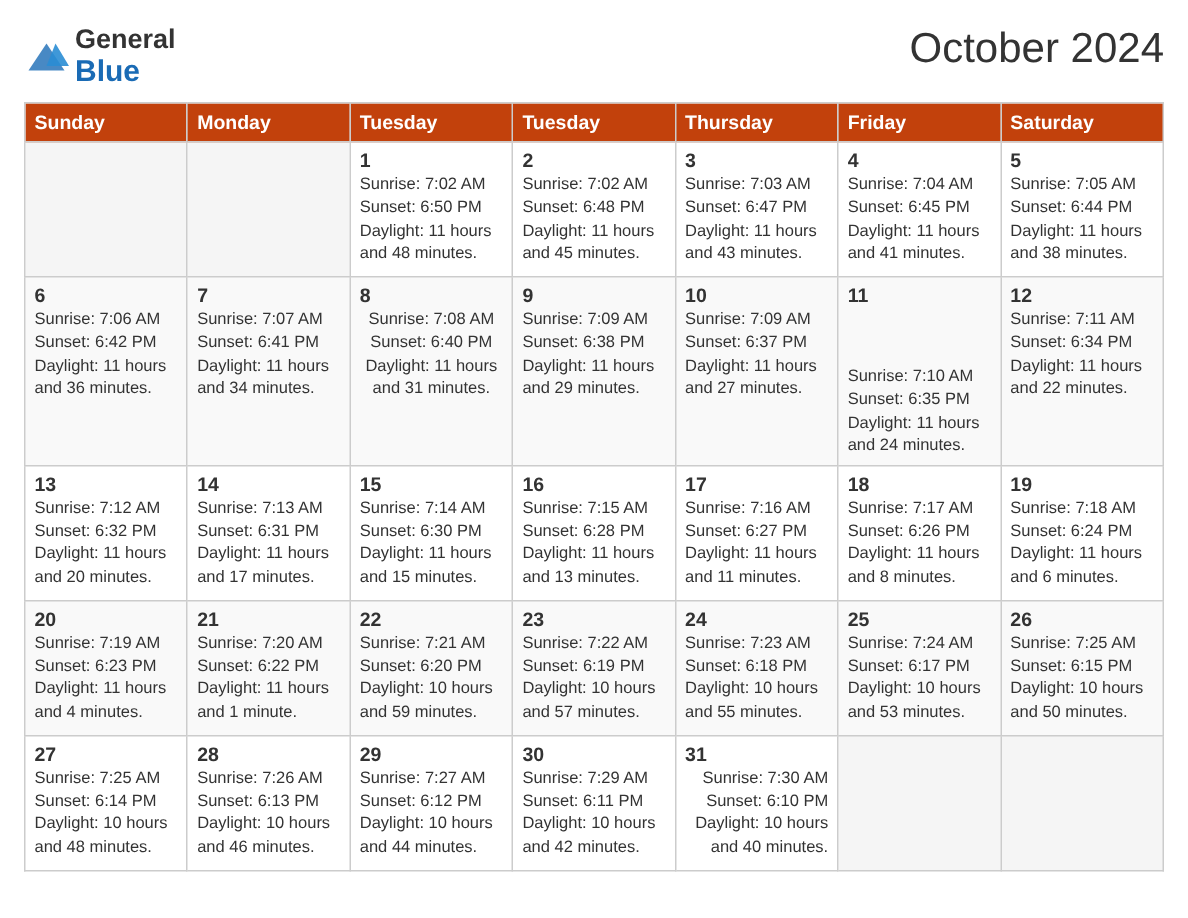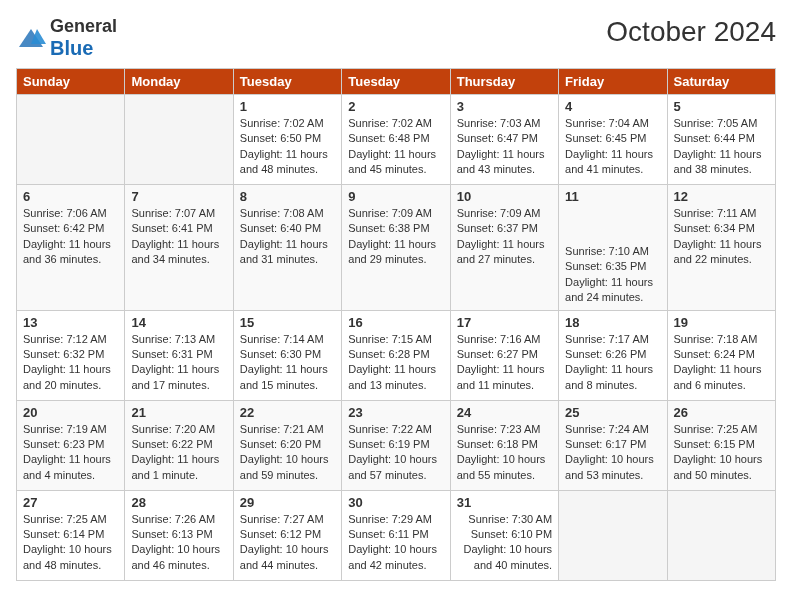--- a/index.html
+++ b/index.html
@@ -153,21 +153,21 @@
 Daylight: 11 hours and 36 minutes.</div>
         </td>
         <td>
           <span class="day-number">7</span>
           <div class="day-info" style="white-space: pre-line;">Sunrise: 7:07 AM
 Sunset: 6:41 PM
 Daylight: 11 hours and 34 minutes.</div>
         </td>
         <td>
           <span class="day-number">8</span>
-          <div class="day-info" style="white-space: pre-line;">Sunrise: 7:08 AM
+          <div class="day-info" style="white-space: pre-line; text-align: center;">Sunrise: 7:08 AM
 Sunset: 6:40 PM
 Daylight: 11 hours and 31 minutes.</div>
         </td>
         <td>
           <span class="day-number">9</span>
           <div class="day-info" style="white-space: pre-line;">Sunrise: 7:09 AM
 Sunset: 6:38 PM
 Daylight: 11 hours and 29 minutes.</div>
         </td>
         <td>

